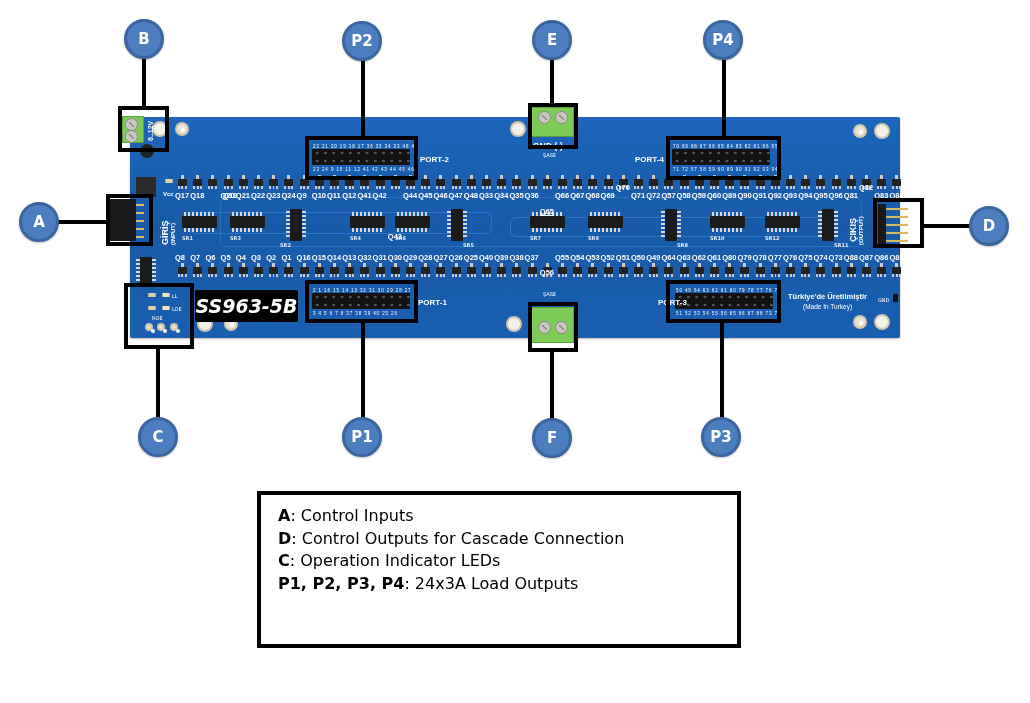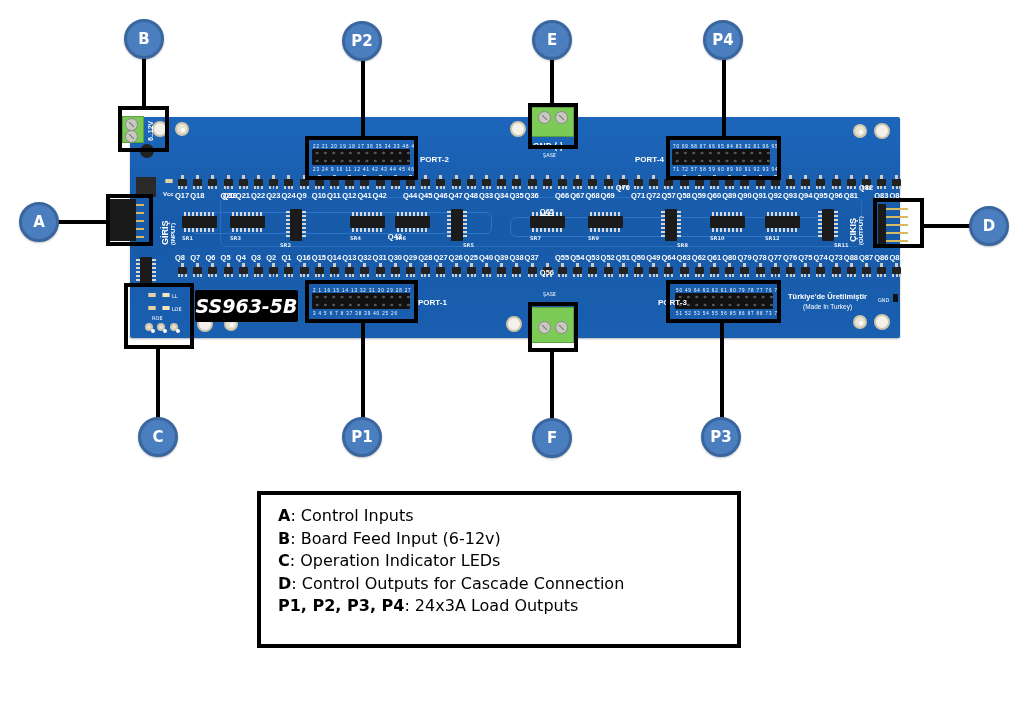--- a/index.html
+++ b/index.html
@@ -405,17 +405,16 @@
 <div class="badge" style="left:969px;top:206px;">D</div>
 <div class="badge" style="left:342px;top:21px;">P2</div>
 <div class="badge" style="left:703px;top:20px;">P4</div>
 <div class="badge" style="left:342px;top:417px;">P1</div>
 <div class="badge" style="left:701px;top:417px;">P3</div>
 <div class="badge" style="left:532px;top:20px;">E</div>
 <div class="badge" style="left:532px;top:418px;">F</div>
 
 <div id="legend" class="abs">
   <div class="legrow"><b>A</b><span>: Control Inputs</span></div>
-  <div class="legrow"><b>B</b><span>: Board Feed Input (6-12v)</span></div>
+  <div class="legrow"><b>D</b><span>: Control Outputs for Cascade Connection</span></div>
   <div class="legrow"><b>C</b><span>: Operation Indicator LEDs</span></div>
-  <div class="legrow"><b>D</b><span>: Control Outputs for Cascade Connection</span></div>
   <div class="legrow"><b>P1, P2, P3, P4</b><span>: 24x3A Load Outputs</span></div>
 </div>
 
 </body></html>

